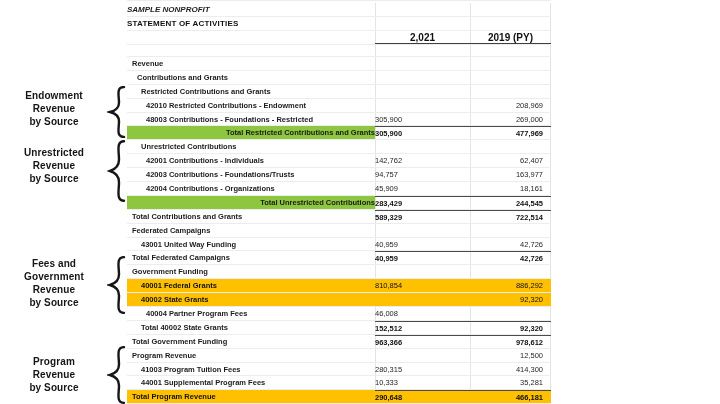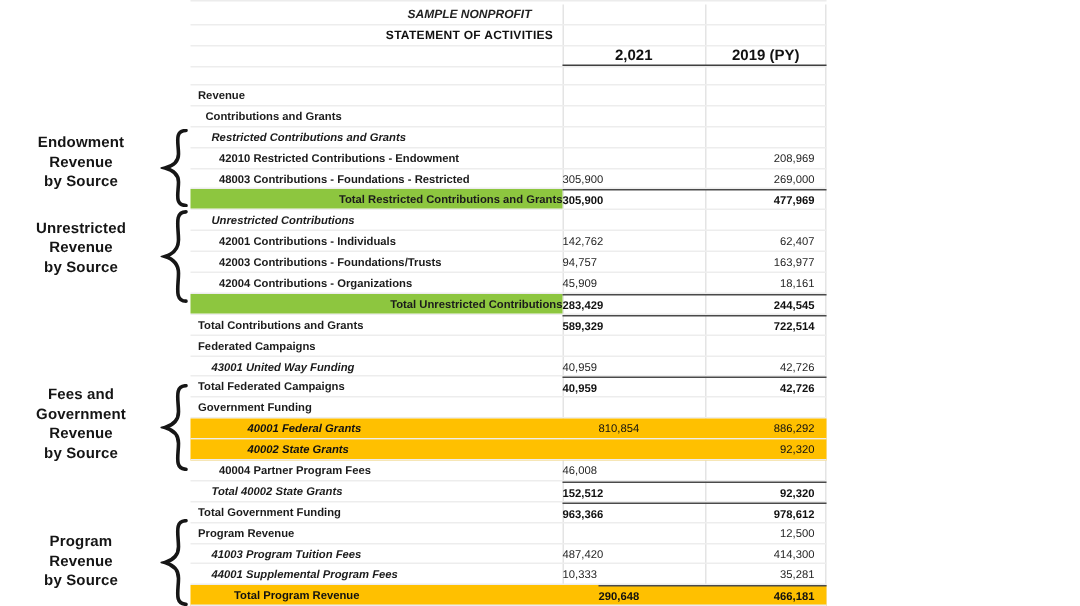--- a/index.html
+++ b/index.html
@@ -12,36 +12,36 @@
          font-size:10px;line-height:13px;color:#151515;letter-spacing:.1px;}
   .brace{position:absolute;left:107px;width:20px;}
   .brace svg{display:block;width:100%;height:100%;}
 
   
   .table{position:absolute;left:127px;top:0;width:424px;height:404px;border-top:1px solid #ececec;}
   .vline{position:absolute;top:2px;bottom:0;width:1px;background:#e4e4e4;z-index:0;}
   .trow{position:relative;display:flex;height:13.9px;line-height:13px;border-bottom:1px solid #ededed;z-index:1;}
   .trow.hdr{height:14px;}
   .trow.blank{height:12px;}
-  .titlewrap{width:372px;text-align:center;}
+  .titlewrap{width:372px;}
   .doc-title{font-size:8px;font-weight:bold;font-style:italic;color:#222;}
   .doc-subtitle{font-size:8px;font-weight:bold;color:#111;letter-spacing:.2px;}
   .cell{height:100%;line-height:13.5px;}
   .cell.label{width:248px;font-size:7.5px;font-weight:bold;color:#1b1b1b;
               white-space:nowrap;overflow:hidden;}
   .cell.n1{width:95px;text-align:left;padding-right:9px;font-size:7.5px;color:#262626;}
   .cell.n2{flex:1;text-align:right;padding-right:8px;font-size:7.5px;color:#262626;}
   .colhead .n1,.colhead .n2{font-weight:bold;text-align:center;padding-right:0;
               border-bottom:1.5px solid #3f3f3f;color:#111;font-size:10px;}
   .ind0{padding-left:5px;}  .ind1{padding-left:10px;}
-  .ind2{padding-left:14px;font-style:italic;} .ind3{padding-left:19px;}
+  .ind2{padding-left:14px;} .ind3{padding-left:19px;}
   .tot .n1,.tot .n2{font-weight:bold;color:#111;}
   .rule .n1,.rule .n2{border-top:1px solid #4a4a4a;}
   .hl-green .label{background:var(--green,#8dc63f);text-align:right;}
-  .hl-yellow{background:var(--yellow,#ffc000);padding-left:24px;}
+  .hl-yellow{background:var(--yellow,#ffc000);}
   .hl-yellow .label,.hl-yellow .n1,.hl-yellow .n2{color:#111;}
 </style>
 </head>
 <body>
 
 <div class="stage">
 
   <div class="annot" style="top:89px">
     <div>Endowment</div>
     <div>Revenue</div>
@@ -210,21 +210,21 @@
           <div class="cell n1">963,366</div>
           <div class="cell n2">978,612</div>
         </div>
         <div class="trow">
           <div class="cell label ind0">Program Revenue</div>
           <div class="cell n1"></div>
           <div class="cell n2">12,500</div>
         </div>
         <div class="trow">
           <div class="cell label ind2">41003 Program Tuition Fees</div>
-          <div class="cell n1">487,420</div>
+          <div class="cell n1">280,315</div>
           <div class="cell n2">414,300</div>
         </div>
         <div class="trow">
           <div class="cell label ind2">44001 Supplemental Program Fees</div>
           <div class="cell n1">10,333</div>
           <div class="cell n2">35,281</div>
         </div>
         <div class="trow hl-yellow tot rule">
           <div class="cell label ind0">Total Program Revenue</div>
           <div class="cell n1">290,648</div>

